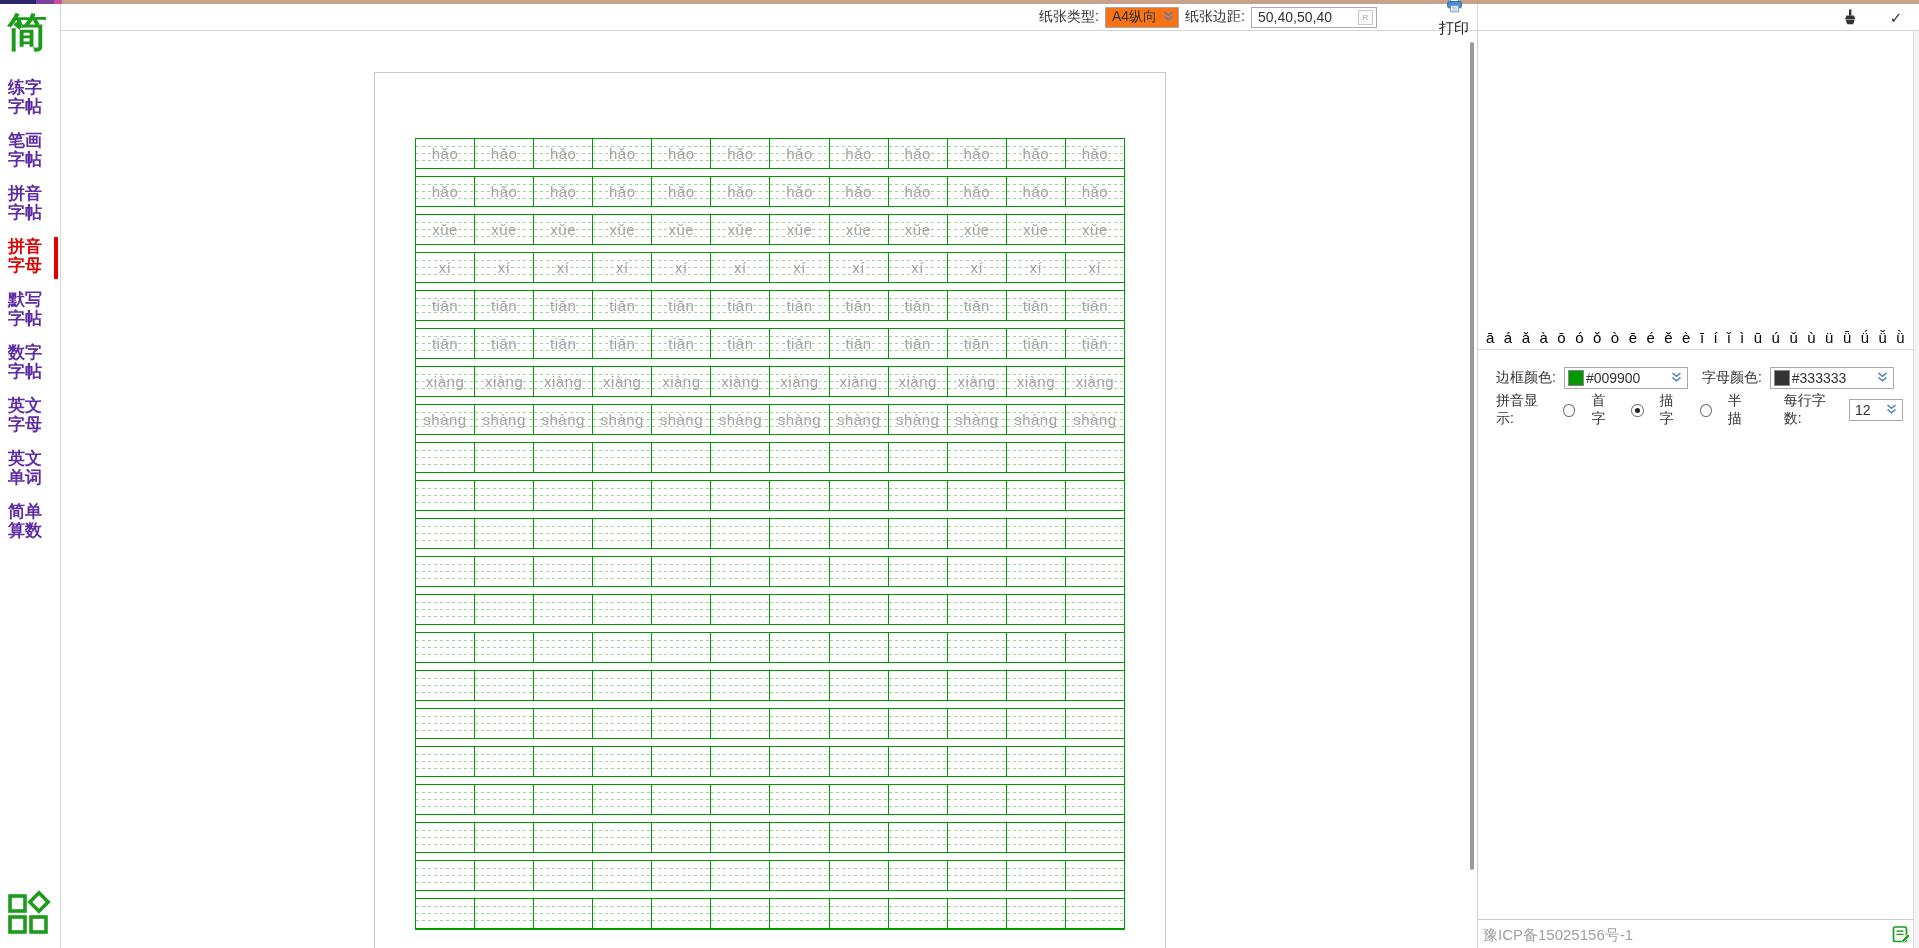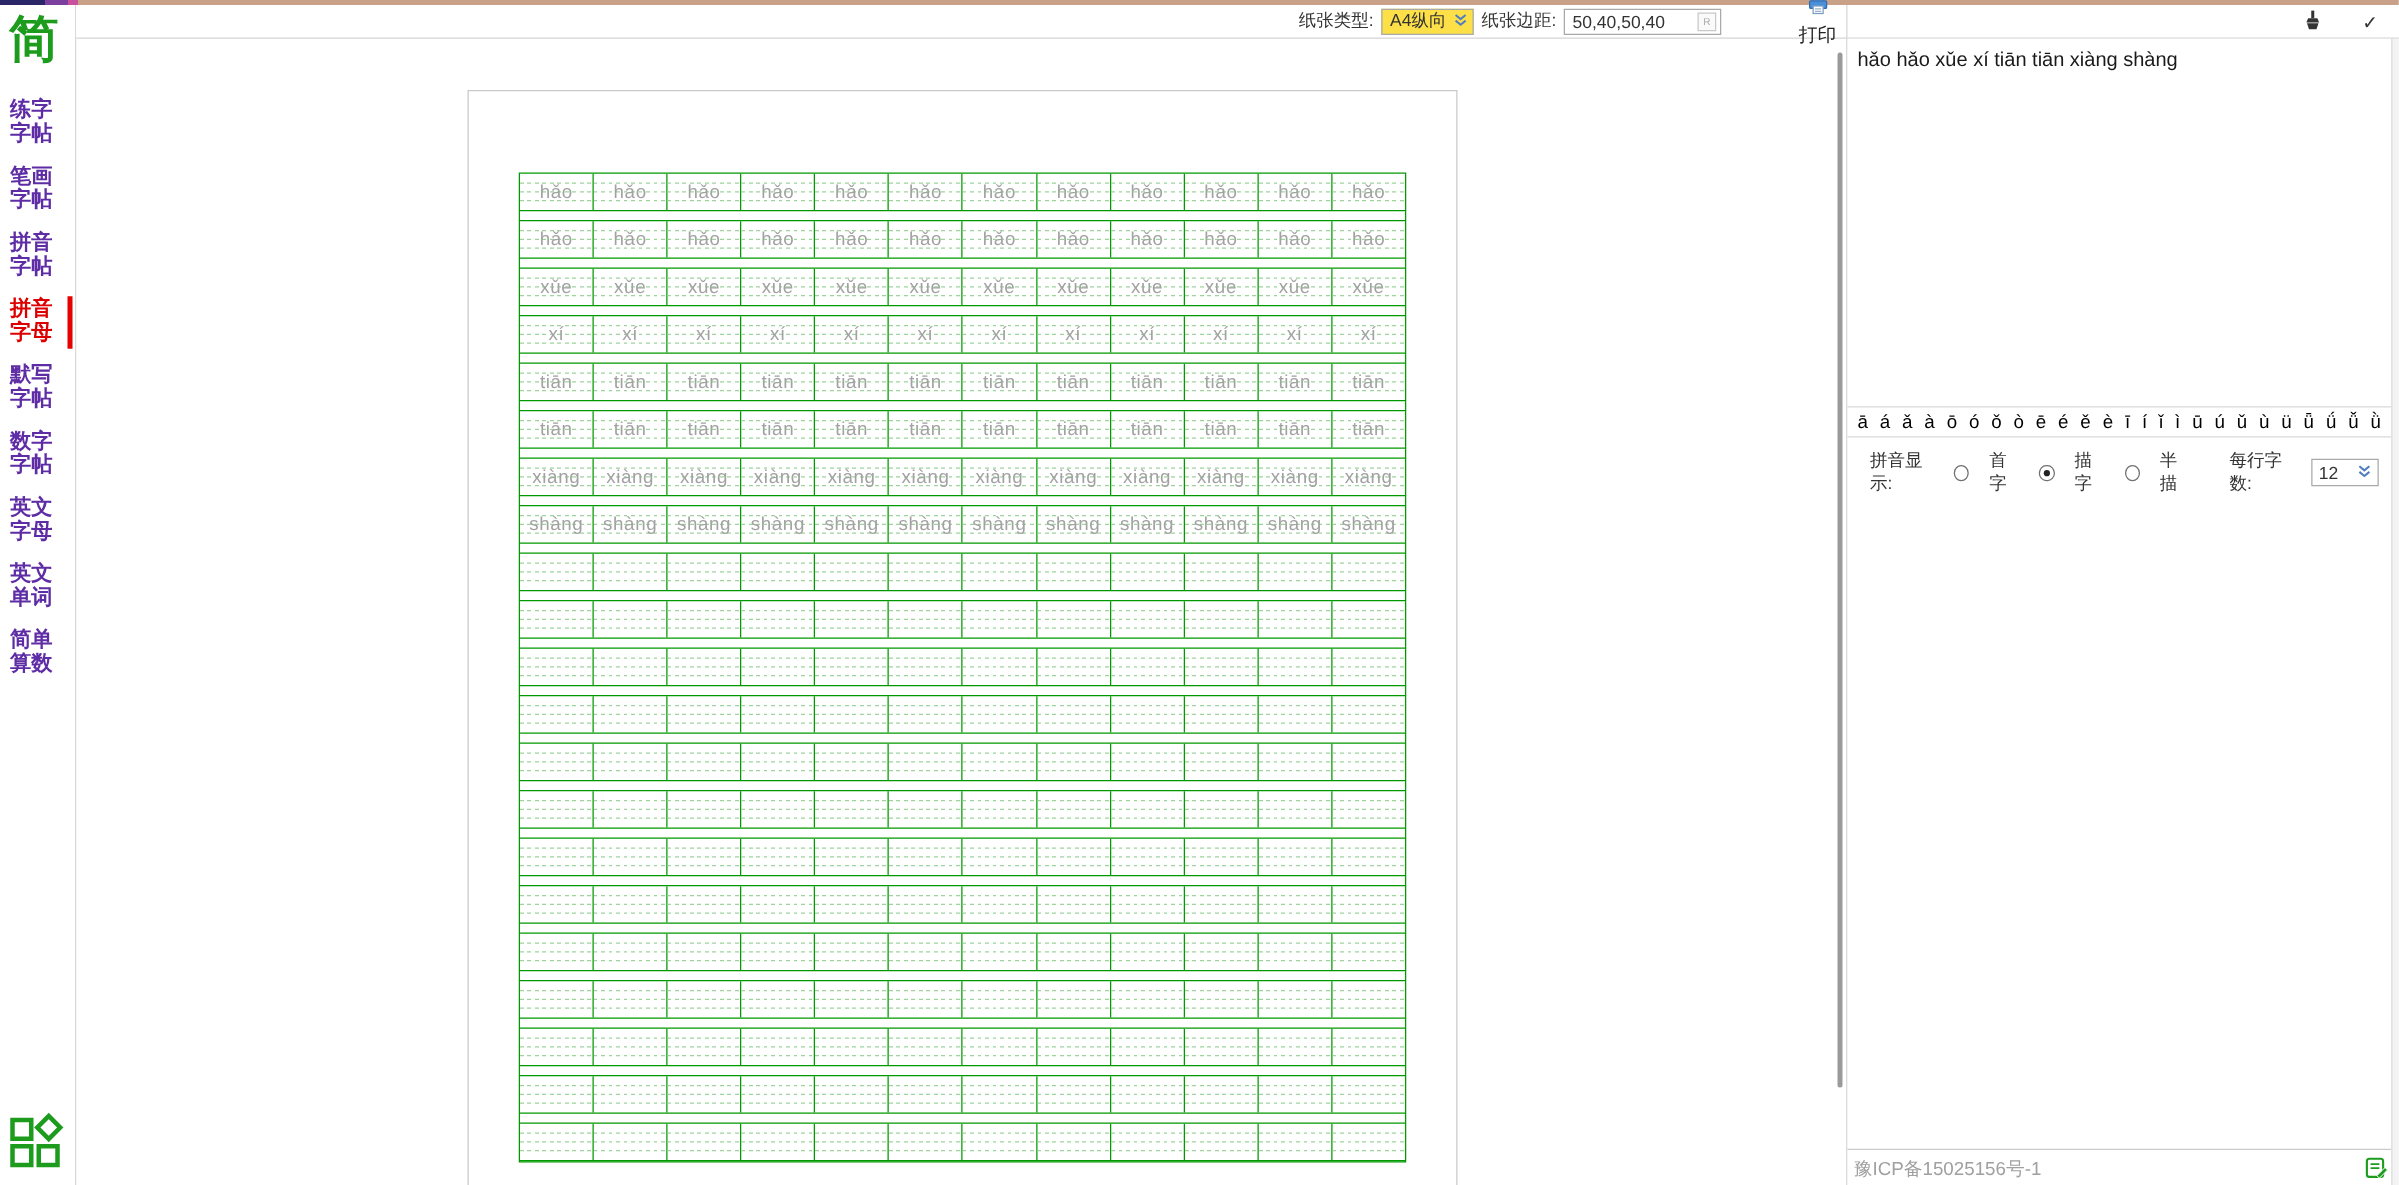--- a/index.html
+++ b/index.html
@@ -24,21 +24,21 @@
   .nav-line { display:block; }
   .sb-foot { position:absolute; left:7px; bottom:10px; width:46px; height:48px; cursor:pointer; }
 
   
   .toolbar { position:absolute; left:61px; top:4px; width:1858px; height:27px;
              background:#fff; border-bottom:1px solid #d5d5d5; font-size:14px; color:#333; }
   .tb-left { position:absolute; right:450px; top:0; height:26px; display:flex;
              align-items:center; gap:6px; white-space:nowrap; }
   .tb-label { color:#333; }
   .select-box { display:flex; align-items:center; border:1px solid #a9a9a9;
-                background:#fde047; height:21px; padding:0 4px 0 6px; cursor:pointer; }
+                background:#f97316; height:21px; padding:0 4px 0 6px; cursor:pointer; }
   .select-box .val { margin-right:6px; }
   .input-box { display:flex; align-items:center; border:1px solid #a9a9a9;
                background:#fff; height:21px; width:126px; padding:0 3px 0 6px; }
   .input-box .val { flex:1; }
   .reset-btn { width:15px; height:15px; border:1px solid #c9c9c9; background:#fafafa;
                font-size:8px; color:#aaa; text-align:center; line-height:13px; cursor:pointer; }
   .tb-btn { display:flex; align-items:center; gap:3px; cursor:pointer; font-size:15px;
             color:#222; background:none; border:none; font-family:inherit;flex-direction:column; }
   .print-btn { margin-left:56px; }
   .tb-divider { position:absolute; left:1416px; top:0; height:27px; border-left:1px solid #d8d8d8; }
@@ -534,21 +534,20 @@
         <div class="g-cell"></div>
         <div class="g-cell"></div>
       </div>
     </div>
 </div>
 
 <div class="main-scroll-thumb"></div>
 <div class="panel-divider"></div>
 
 <div class="panel">
-  <div class="editor">hǎo hǎo xǔe xí tiān tiān xiàng shàng</div>
 
   <div class="accent-bar">
       <span class="accent-btn">ā</span>
       <span class="accent-btn">á</span>
       <span class="accent-btn">ǎ</span>
       <span class="accent-btn">à</span>
       <span class="accent-btn">ō</span>
       <span class="accent-btn">ó</span>
       <span class="accent-btn">ǒ</span>
       <span class="accent-btn">ò</span>
@@ -566,20 +565,44 @@
       <span class="accent-btn">ù</span>
       <span class="accent-btn">ü</span>
       <span class="accent-btn">ǖ</span>
       <span class="accent-btn">ǘ</span>
       <span class="accent-btn">ǚ</span>
       <span class="accent-btn">ǜ</span>
     </div>
 
   <div class="settings">
     <div class="set-row">
+      <span>边框颜色:</span>
+      <div class="combo combo-borders">
+        <span class="swatch" style="background: rgb(0, 153, 0);"></span>
+        <span class="cval">#009900</span>
+        <span class="chev">
+          <svg width="11" height="11" viewBox="0 0 11 11" fill="none">
+            <path d="M1.5 1 L5.5 4.3 L9.5 1" stroke="#4f7dbe" stroke-width="1.6"></path>
+            <path d="M1.5 5.5 L5.5 8.8 L9.5 5.5" stroke="#4f7dbe" stroke-width="1.6"></path>
+          </svg>
+        </span>
+      </div>
+      <span class="lbl2">字母颜色:</span>
+      <div class="combo combo-letters">
+        <span class="swatch" style="background: rgb(51, 51, 51);"></span>
+        <span class="cval">#333333</span>
+        <span class="chev">
+          <svg width="11" height="11" viewBox="0 0 11 11" fill="none">
+            <path d="M1.5 1 L5.5 4.3 L9.5 1" stroke="#4f7dbe" stroke-width="1.6"></path>
+            <path d="M1.5 5.5 L5.5 8.8 L9.5 5.5" stroke="#4f7dbe" stroke-width="1.6"></path>
+          </svg>
+        </span>
+      </div>
+    </div>
+    <div class="set-row">
       <span>拼音显示:</span>
       <div class="radio-group">
           <span class="radio-opt">
             <span class="radio-dot"></span>
             <span>首字</span>
           </span>
           <span class="radio-opt">
             <span class="radio-dot on"></span>
             <span>描字</span>
           </span>

